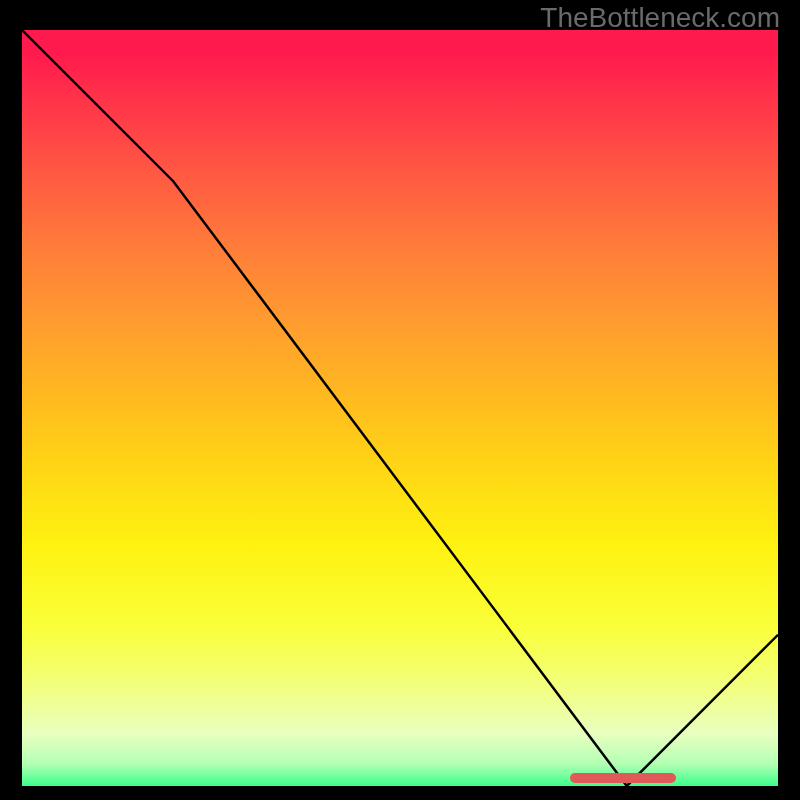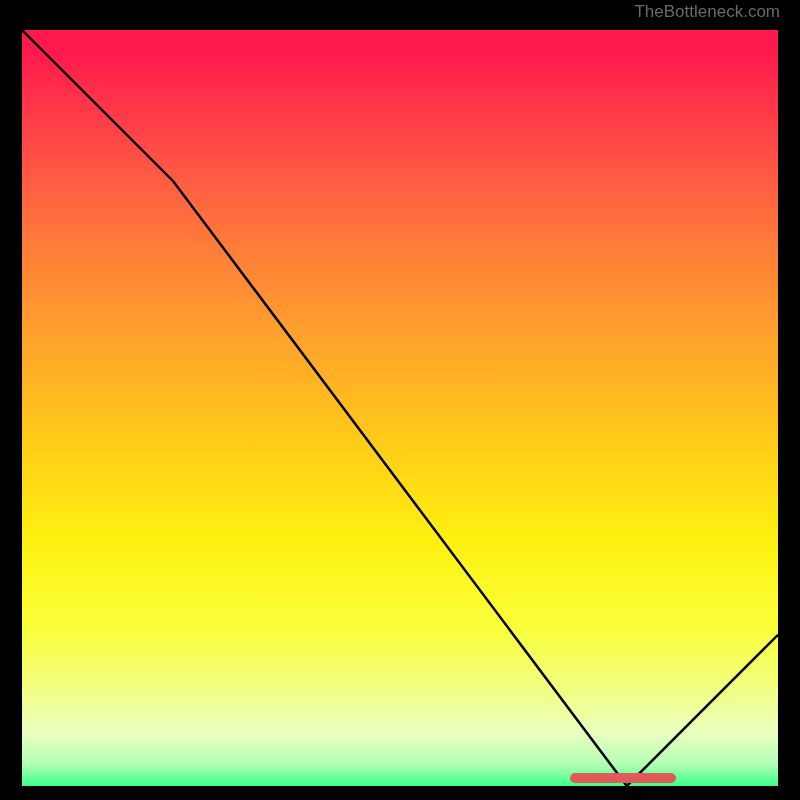--- a/index.html
+++ b/index.html
@@ -13,21 +13,21 @@
       height: 800px;
       background: #000;
       display: flex;
       flex-direction: column;
       align-items: center;
       font-family: Arial, sans-serif;
     }
 
     .attribution {
       color: #6a6a6a;
-      font-size: 17px;
+      font-size: 28px;
       font-weight: 500;
       width: 100%;
       text-align: right;
       padding-right: 20px;
       padding-top: 2px;
       height: 30px;
     }
 
     .chart-container {
       position: relative;

